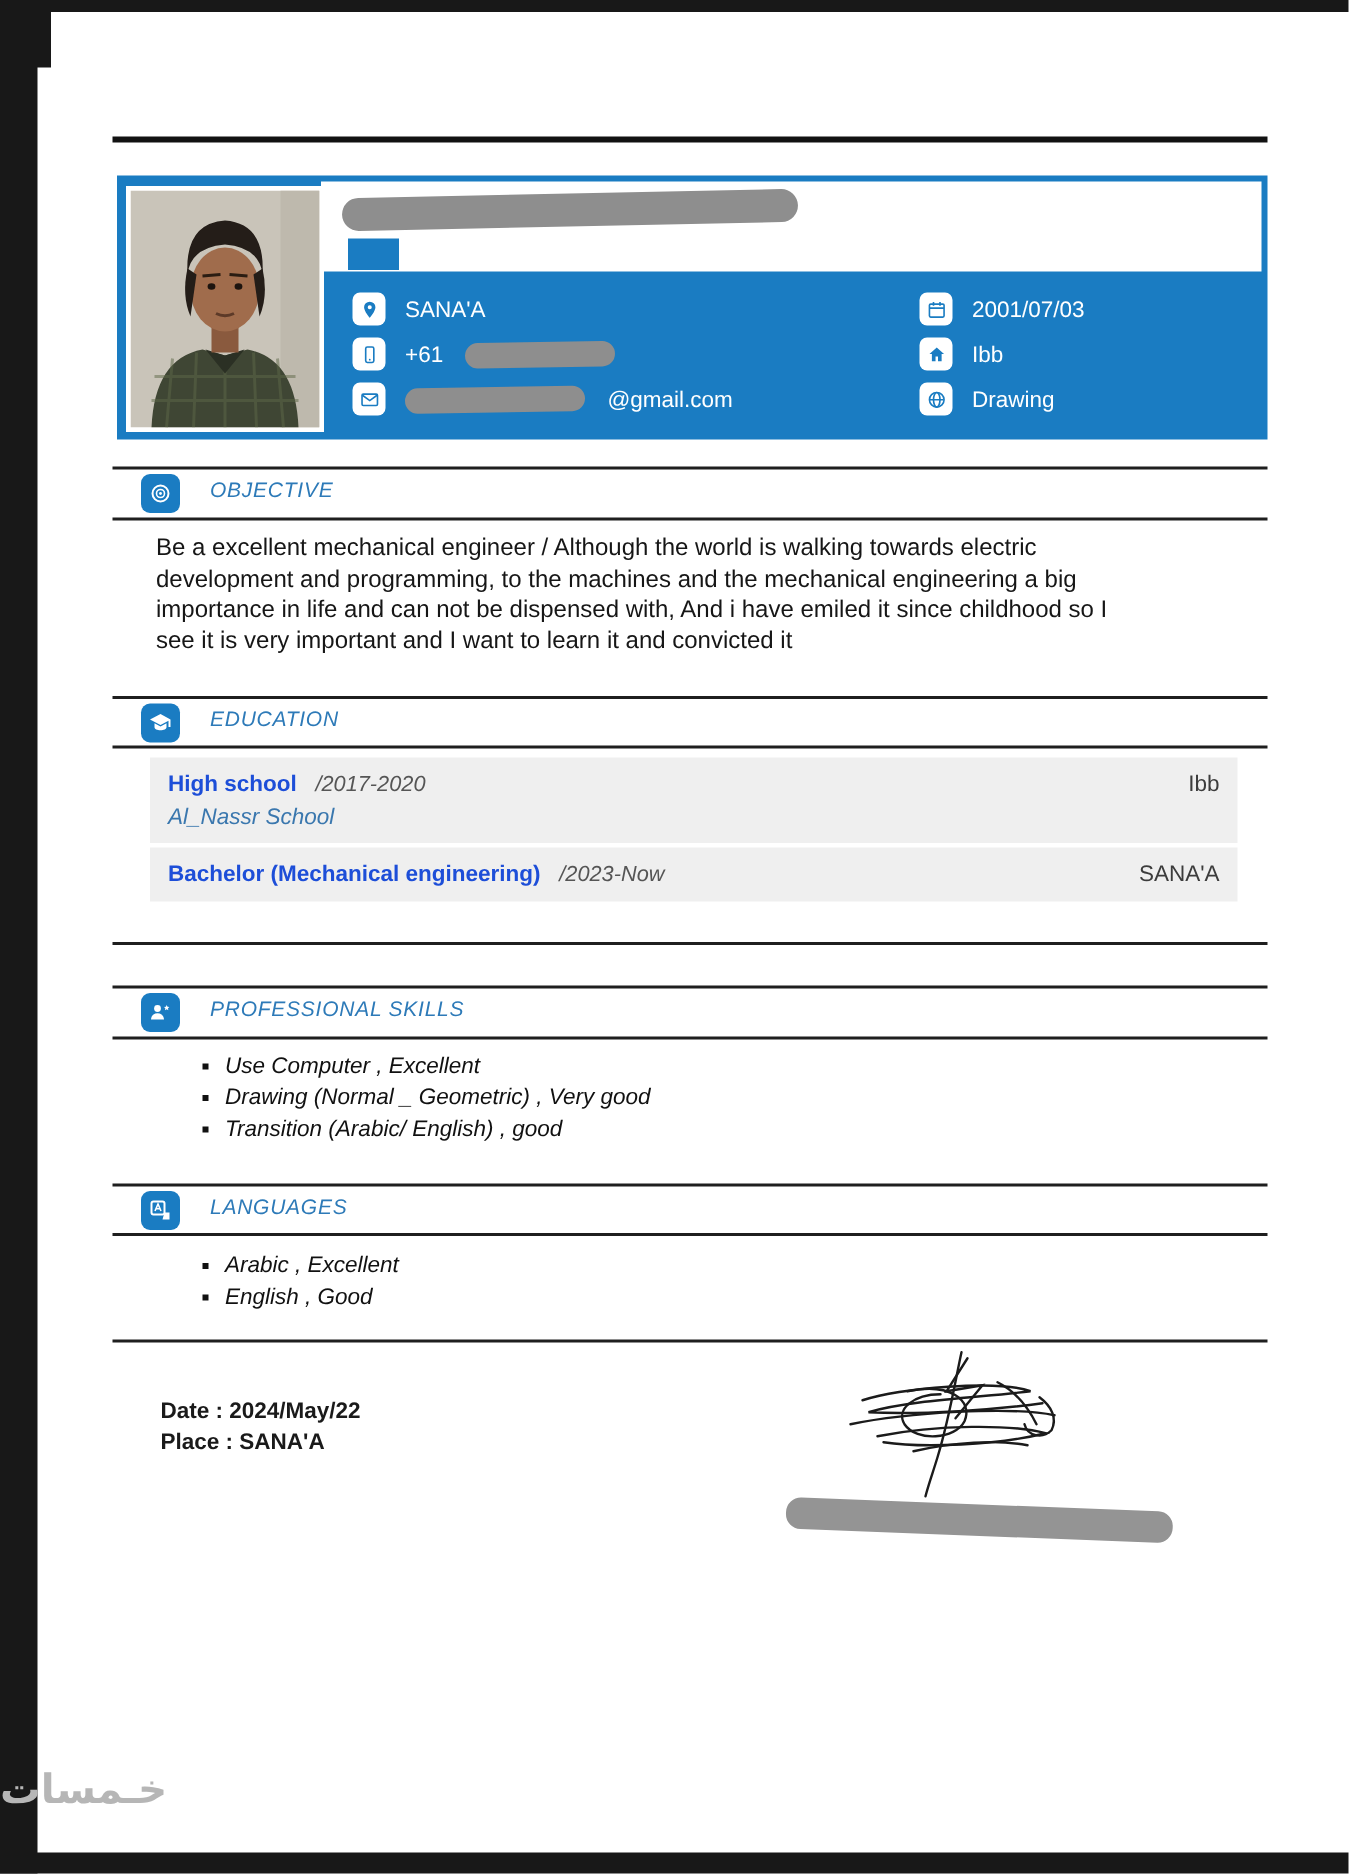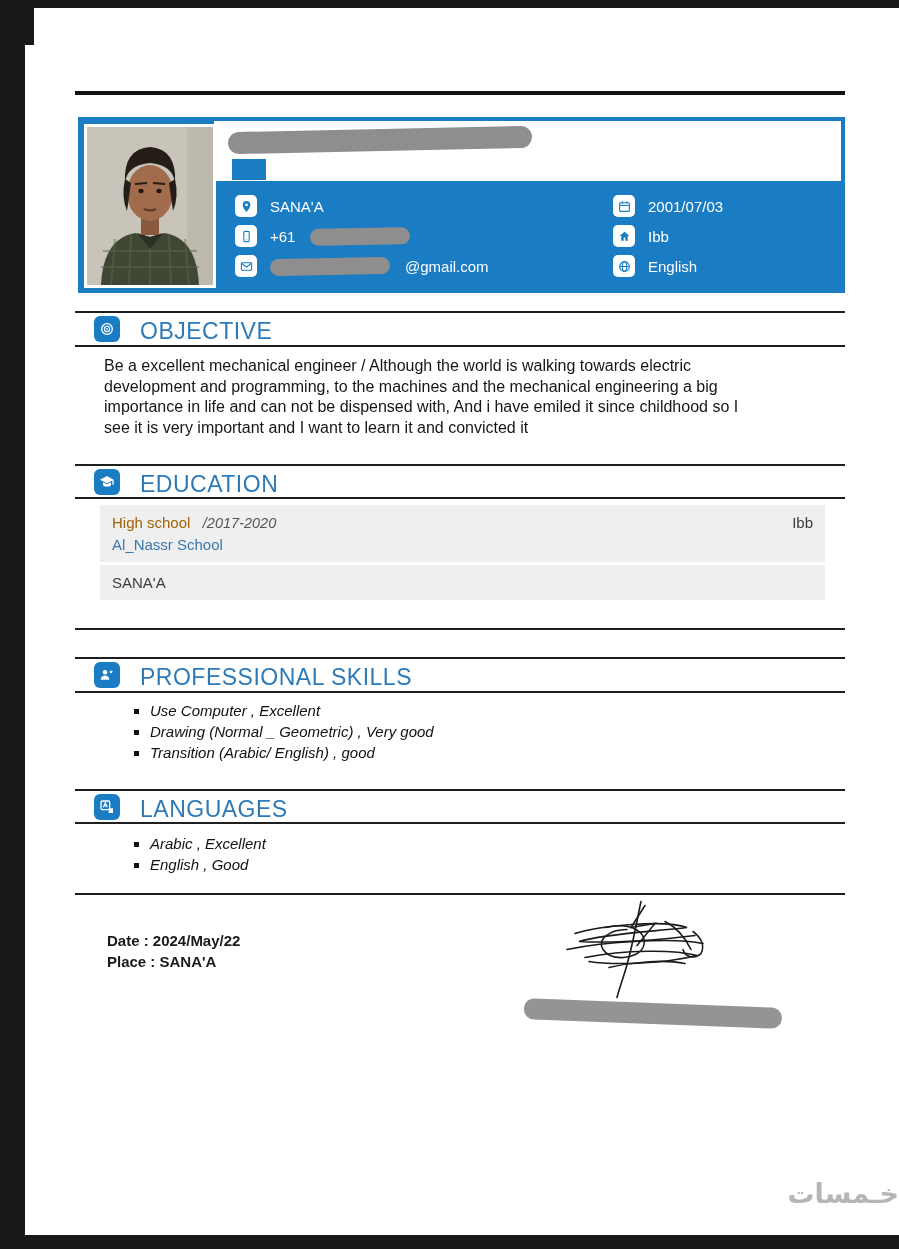--- a/index.html
+++ b/index.html
@@ -36,38 +36,38 @@
   .photo{position:absolute;left:6px;top:7px;width:132px;height:164px;background:#ffffff;padding:3px;z-index:2;}
   .photo svg{display:block;width:100%;height:100%;}
   .contact{position:absolute;display:flex;align-items:center;gap:13px;color:#ffffff;font-size:15px;z-index:1;}
   .chip{width:22px;height:22px;border-radius:5px;background:#ffffff;color:var(--blue);display:flex;align-items:center;justify-content:center;flex:0 0 auto;}
   .inline-scribble{display:inline-block;background:var(--scribble);border-radius:9px;height:17px;transform:rotate(-1deg);}
   .ph-scribble{width:100px;margin-left:2px;}
   .em-scribble{width:120px;margin-right:2px;}
 
   
   .sec-chip{position:absolute;width:26px;height:26px;border-radius:6px;background:var(--blue);color:#ffffff;display:flex;align-items:center;justify-content:center;}
-  .sec-title{position:absolute;font-size:23px;font-weight:400;letter-spacing:.5px;color:var(--title-blue);}
+  .sec-title{position:absolute;font-size:14px;font-weight:400;letter-spacing:.5px;color:var(--title-blue);font-style:italic;}
   .objective-body{position:absolute;left:104px;top:356px;width:720px;font-size:16px;line-height:20.5px;color:var(--ink);white-space:pre-wrap;}
 
   .edu-entry{position:absolute;left:100px;width:725px;background:var(--entry-bg);padding:7px 12px;}
   .edu-row1{display:flex;justify-content:space-between;align-items:baseline;line-height:21px;}
-  .edu-degree{color:#a16207;font-weight:400;font-size:15px;}
+  .edu-degree{color:#1d4ed8;font-weight:700;font-size:15px;}
   .edu-period{color:#555555;font-style:italic;font-size:14.5px;margin-left:8px;}
   .edu-loc{color:#3c3c3c;font-size:15px;}
-  .edu-school{color:#3a77ae;font-size:15px;line-height:21px;}
+  .edu-school{color:#3a77ae;font-style:italic;font-size:15px;line-height:21px;}
 
   .bullets{position:absolute;left:134px;width:650px;list-style:square;padding-left:16px;font-style:italic;}
   .bullets li{font-size:15px;line-height:20.8px;color:#111111;}
 
   .footer-line{position:absolute;left:107px;font-size:15px;color:#1a1a1a;font-weight:bold;}
   .signature{position:absolute;left:545px;top:896px;width:170px;height:108px;}
   .sig-redaction{position:absolute;left:524px;top:998px;width:258px;height:21px;background:#949494;border-radius:10px;transform:rotate(2.2deg);transform-origin:left center;}
 
-  .watermark{position:absolute;left:0;top:1178px;width:899px;text-align:right;font-size:27px;font-weight:700;color:#b6b6b6;direction:rtl;font-family:"DejaVu Sans",sans-serif;}
+  .watermark{position:absolute;left:0;top:1178px;width:899px;text-align:left;font-size:27px;font-weight:700;color:#b6b6b6;direction:rtl;font-family:"DejaVu Sans",sans-serif;}
 </style>
 </head>
 <body>
 
 <div>
 
   <div class="edge edge-left"></div>
   <div class="edge edge-top"></div>
   <div class="edge edge-topleft"></div>
   <div class="edge edge-bottom"></div>
@@ -150,21 +150,21 @@
       <span>Ibb</span>
     </div>
     <div class="contact" style="left:535px;top:138px;">
       <span class="chip">
         <svg viewBox="0 0 24 24" width="13" height="13">
             <circle cx="12" cy="12" r="9" fill="none" stroke="currentColor" stroke-width="2"></circle>
             <ellipse cx="12" cy="12" rx="4" ry="9" fill="none" stroke="currentColor" stroke-width="2"></ellipse>
             <path d="M3.5 12 L20.5 12" stroke="currentColor" stroke-width="2"></path>
           </svg>
       </span>
-      <span>English</span>
+      <span>Drawing</span>
     </div>
   </header>
 
   <div class="rule" style="top:311px"></div>
   <div class="rule" style="top:345px"></div>
   <div class="rule" style="top:464px"></div>
   <div class="rule" style="top:497px"></div>
   <div class="rule" style="top:628px"></div>
   <div class="rule" style="top:657px"></div>
   <div class="rule" style="top:691px"></div>
@@ -199,20 +199,24 @@
         <span class="edu-degree">High school</span>
         <span class="edu-period">/2017-2020</span>
       </div>
       <span class="edu-loc">Ibb</span>
     </div>
     <div class="edu-school">Al_Nassr School</div>
   </div>
 
   <div class="edu-entry" style="top:565px">
     <div class="edu-row1">
+      <div>
+        <span class="edu-degree">Bachelor (Mechanical engineering)</span>
+        <span class="edu-period">/2023-Now</span>
+      </div>
       <span class="edu-loc">SANA'A</span>
     </div>
   </div>
 
   <div class="sec-chip" style="left:94px;top:662px">
     <svg viewBox="0 0 24 24" width="16" height="16" fill="currentColor">
         <circle cx="9" cy="8" r="3.4"></circle>
         <path d="M2.5 19 c0-3.6 2.9-6.3 6.5-6.3 s6.5 2.7 6.5 6.3 Z"></path>
         <path d="M18.2 4.5 l.8 1.7 1.9.3 -1.4 1.3 .3 1.9 -1.6-.9 -1.7.9 .3-1.9 -1.3-1.3 1.9-.3 Z"></path>
       </svg>

